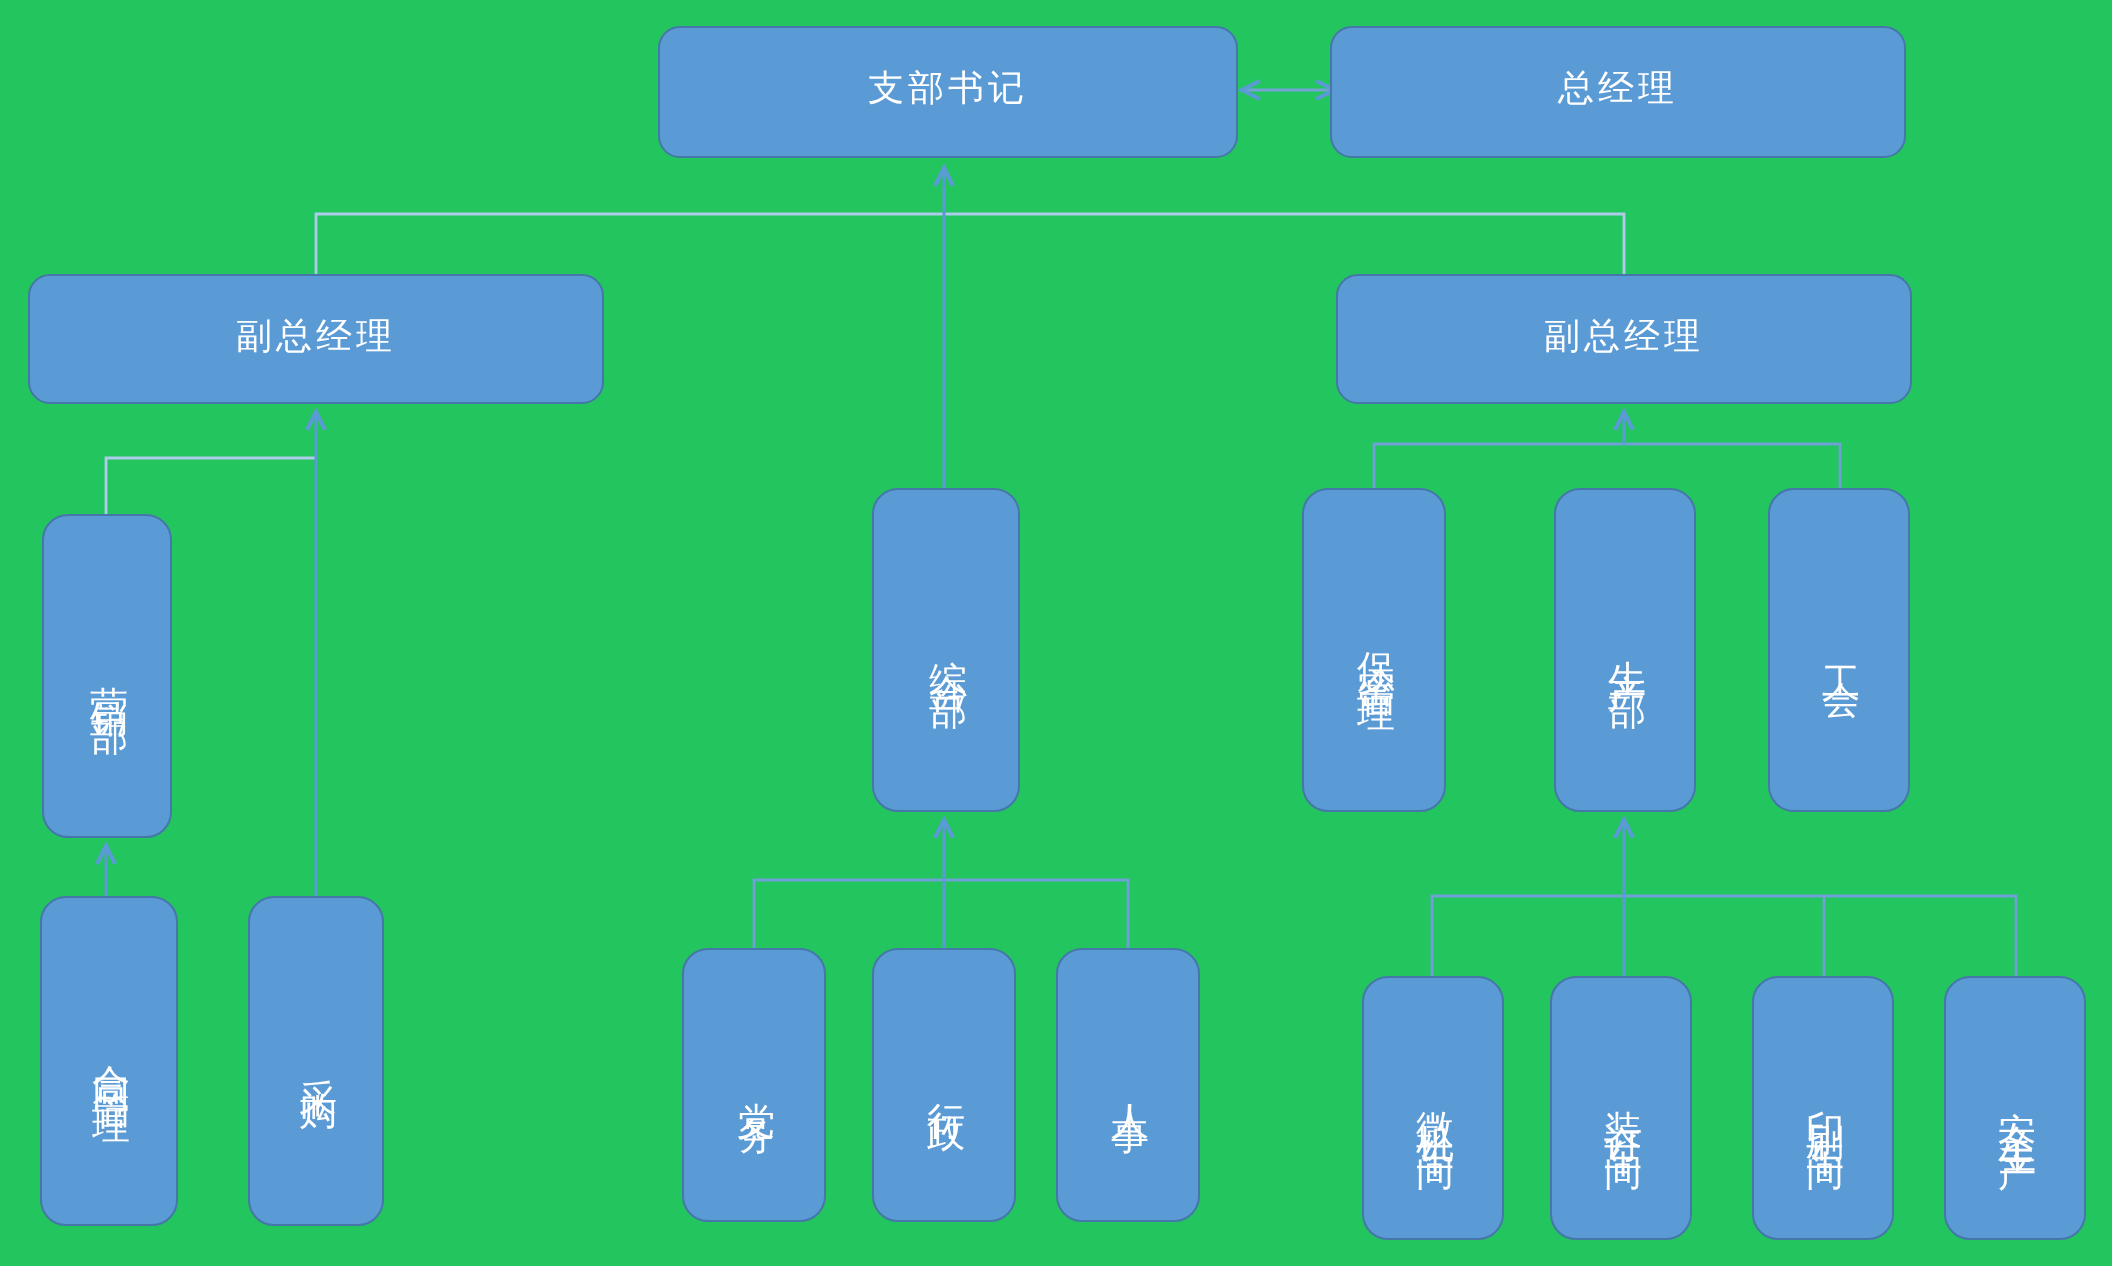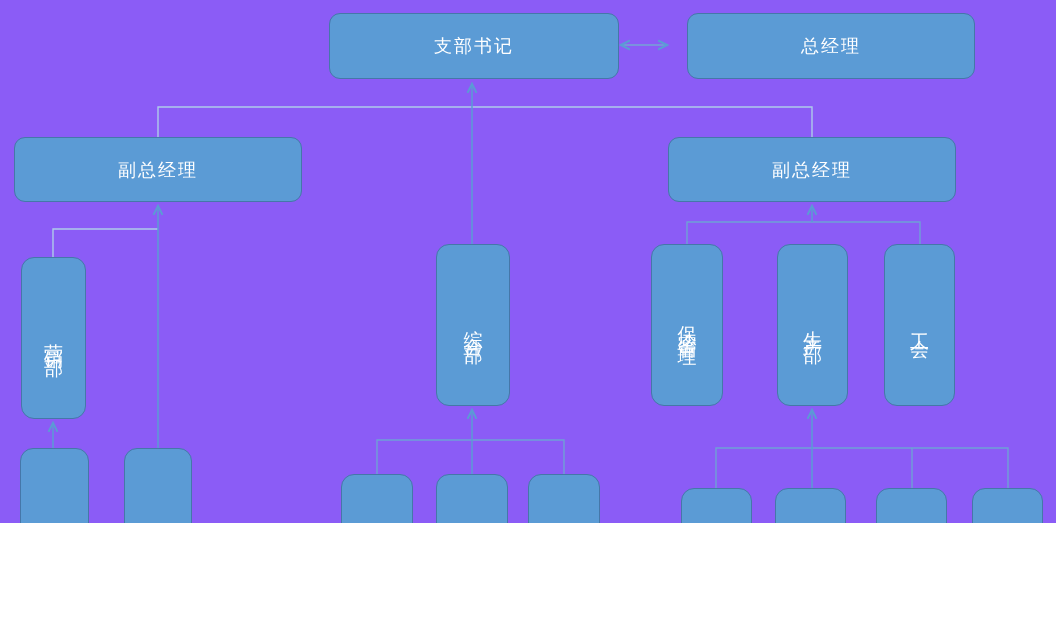--- a/index.html
+++ b/index.html
@@ -1,20 +1,20 @@
 <!DOCTYPE html>
 <html><head>
 <meta charset="utf-8">
 <style>
   html,body{margin:0;padding:0;background:#ffffff;}
   .canvas{
     position:relative;
-    width:1056px;height:523px;
-    background:#8b5cf6;
-    font-family:Liberation Sans, sans-serif;
+    width:1056px;height:633px;
+    background:#22c55e;
+    font-family:Liberation Mono, monospace;
     overflow:hidden;
   }
   .connectors{position:absolute;left:0;top:0;width:1056px;height:633px;}
   .node{
     position:absolute;
     box-sizing:border-box;
     background:#5B9BD5;
     border:1.5px solid #4577A9;
     border-radius:11px;
     color:#ffffff;
@@ -62,21 +62,21 @@
     <path d="M622,45 L666,45" fill="none" stroke="#74A3D6" stroke-width="1.5" marker-start="url(#arrowMed)" marker-end="url(#arrowMed)"></path>
     <path d="M472,244 L472,85" fill="none" stroke="#5B9BD5" stroke-width="1.5" marker-end="url(#arrowMed)"></path>
     <path d="M158,448 L158,207" fill="none" stroke="#5B9BD5" stroke-width="1.5" marker-end="url(#arrowMed)"></path>
     <path d="M53,448 L53,424" fill="none" stroke="#5B9BD5" stroke-width="1.5" marker-end="url(#arrowMed)"></path>
     <path d="M472,474 L472,411" fill="none" stroke="#5B9BD5" stroke-width="1.5" marker-end="url(#arrowMed)"></path>
     <path d="M812,222 L812,207" fill="none" stroke="#5B9BD5" stroke-width="1.5" marker-end="url(#arrowMed)"></path>
     <path d="M812,488 L812,411" fill="none" stroke="#5B9BD5" stroke-width="1.5" marker-end="url(#arrowMed)"></path>
   </svg>
 
   <div class="node h" style="left:329px;top:13px;width:290px;height:66px">支部书记</div>
-  <div class="node h" style="left:687px;top:13px;width:288px;height:66px">总经理</div>
+  <div class="node h" style="left:665px;top:13px;width:288px;height:66px">总经理</div>
 
   <div class="node h" style="left:14px;top:137px;width:288px;height:65px">副总经理</div>
   <div class="node h" style="left:668px;top:137px;width:288px;height:65px">副总经理</div>
 
   <div class="node v" style="left:21px;top:257px;width:65px;height:162px">营销部</div>
   <div class="node v" style="left:436px;top:244px;width:74px;height:162px">综合部</div>
   <div class="node v" style="left:651px;top:244px;width:72px;height:162px">保密管理</div>
   <div class="node v" style="left:777px;top:244px;width:71px;height:162px">生产部</div>
   <div class="node v" style="left:884px;top:244px;width:71px;height:162px">工会</div>
 

